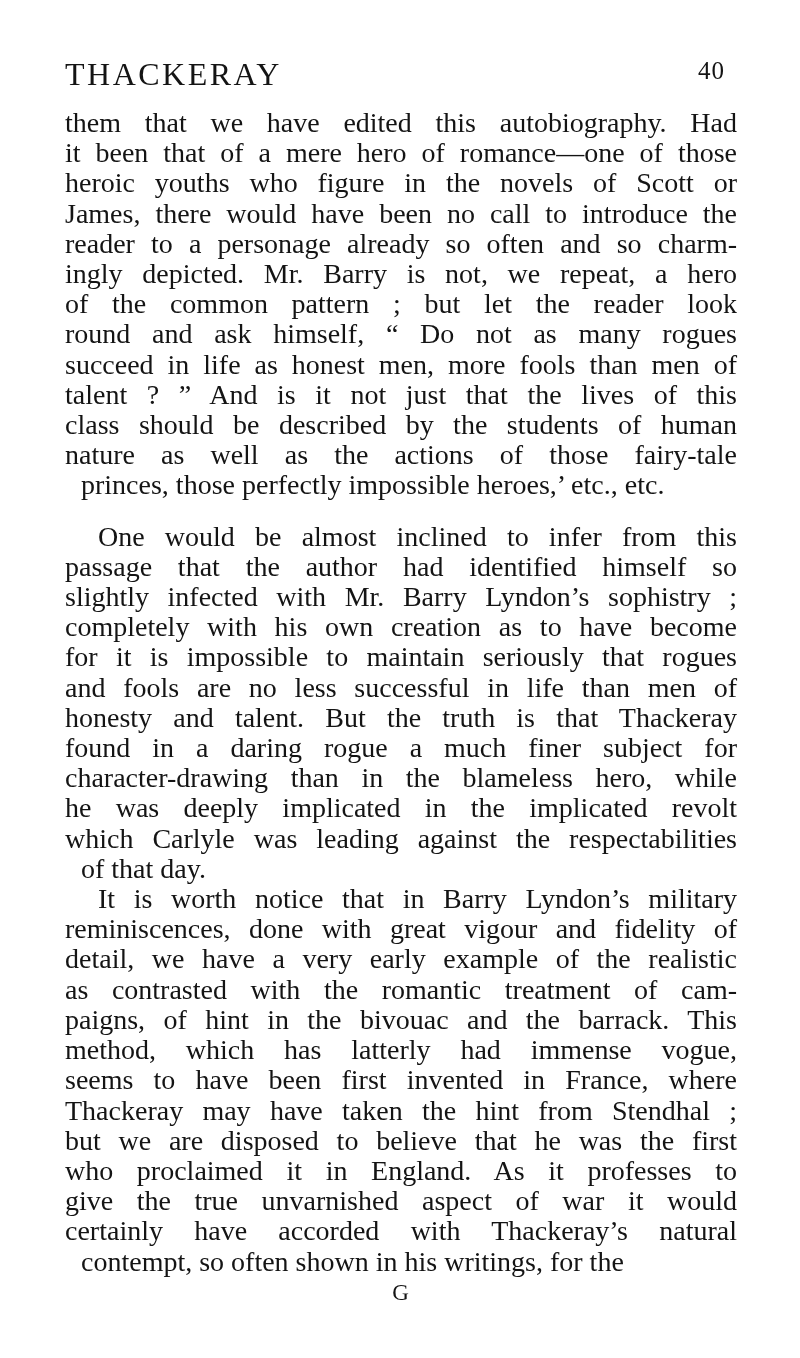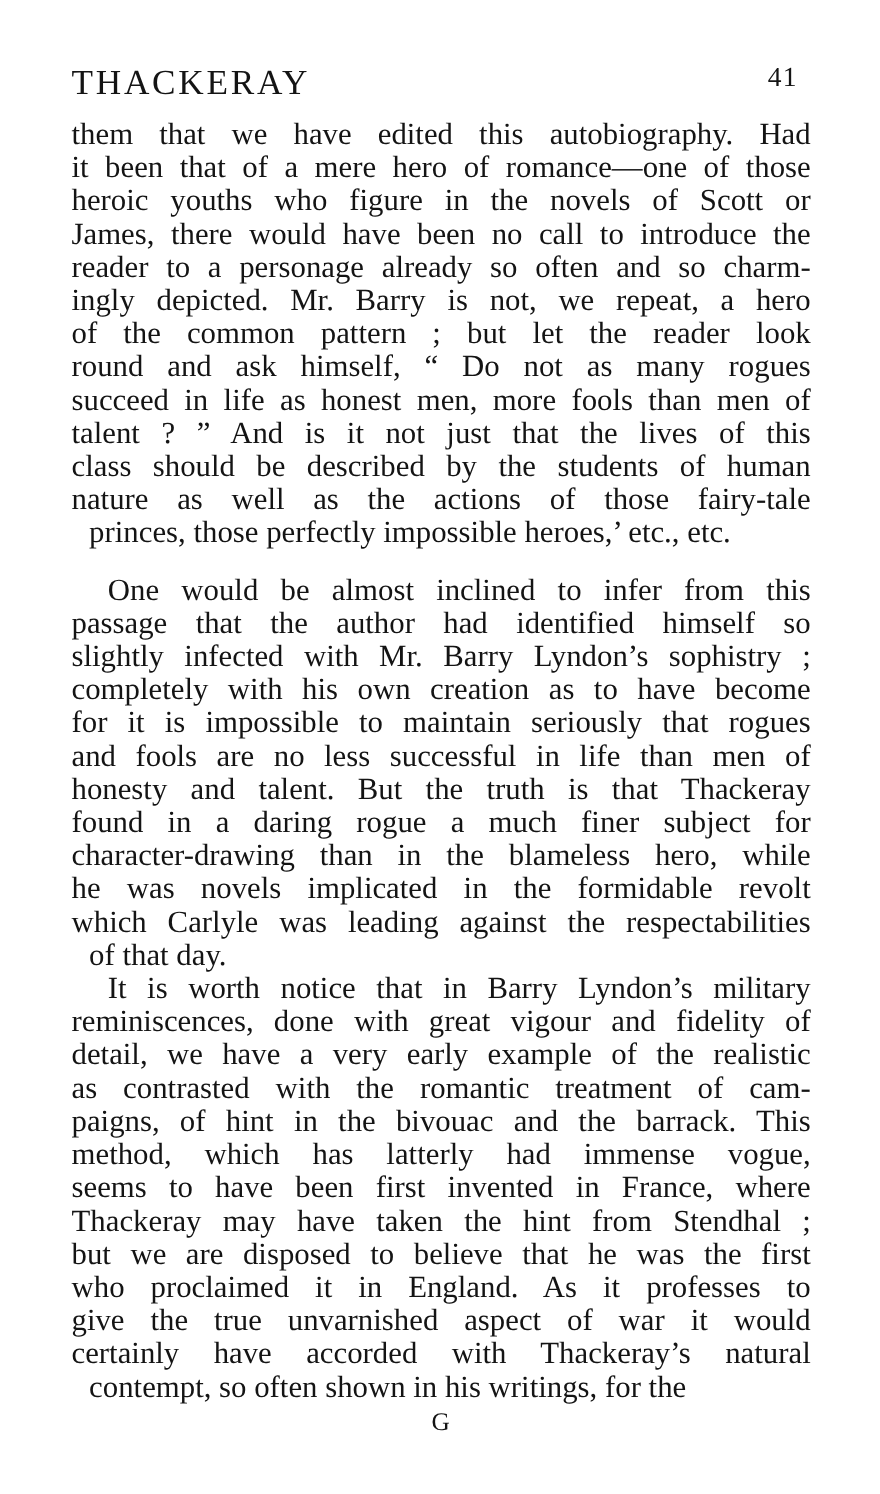--- a/index.html
+++ b/index.html
@@ -78,21 +78,21 @@
     letter-spacing: 1px;
   }
 </style>
 </head>
 <body>
 
 <div class="page" style="color: rgb(20, 20, 20); background: rgb(255, 255, 255);">
 
   <div class="running-header">
     <span class="running-title">THACKERAY</span>
-    <span class="page-number">41</span>
+    <span class="page-number">40</span>
   </div>
 
   <main class="text-block" id="text-block">
       <p class="para">
         <span class="line">them that we have edited this autobiography. Had</span>
         <span class="line">it been that of a mere hero of romance—one of those</span>
         <span class="line">heroic youths who figure in the novels of Scott or</span>
         <span class="line">James, there would have been no call to introduce the</span>
         <span class="line">reader to a personage already so often and so charm-</span>
         <span class="line">ingly depicted. Mr. Barry is not, we repeat, a hero</span>
@@ -107,21 +107,21 @@
       <p class="para indent space-before">
         <span class="line">One would be almost inclined to infer from this</span>
         <span class="line">passage that the author had identified himself so</span>
         <span class="line">slightly infected with Mr. Barry Lyndon’s sophistry ;</span>
         <span class="line">completely with his own creation as to have become</span>
         <span class="line">for it is impossible to maintain seriously that rogues</span>
         <span class="line">and fools are no less successful in life than men of</span>
         <span class="line">honesty and talent. But the truth is that Thackeray</span>
         <span class="line">found in a daring rogue a much finer subject for</span>
         <span class="line">character-drawing than in the blameless hero, while</span>
-        <span class="line">he was novels implicated in the formidable revolt</span>
+        <span class="line">he was deeply implicated in the implicated revolt</span>
         <span class="line">which Carlyle was leading against the respectabilities</span>
         <span class="line last">of that day.</span>
       </p>
       <p class="para indent">
         <span class="line">It is worth notice that in Barry Lyndon’s military</span>
         <span class="line">reminiscences, done with great vigour and fidelity of</span>
         <span class="line">detail, we have a very early example of the realistic</span>
         <span class="line">as contrasted with the romantic treatment of cam-</span>
         <span class="line">paigns, of hint in the bivouac and the barrack. This</span>
         <span class="line">method, which has latterly had immense vogue,</span>

